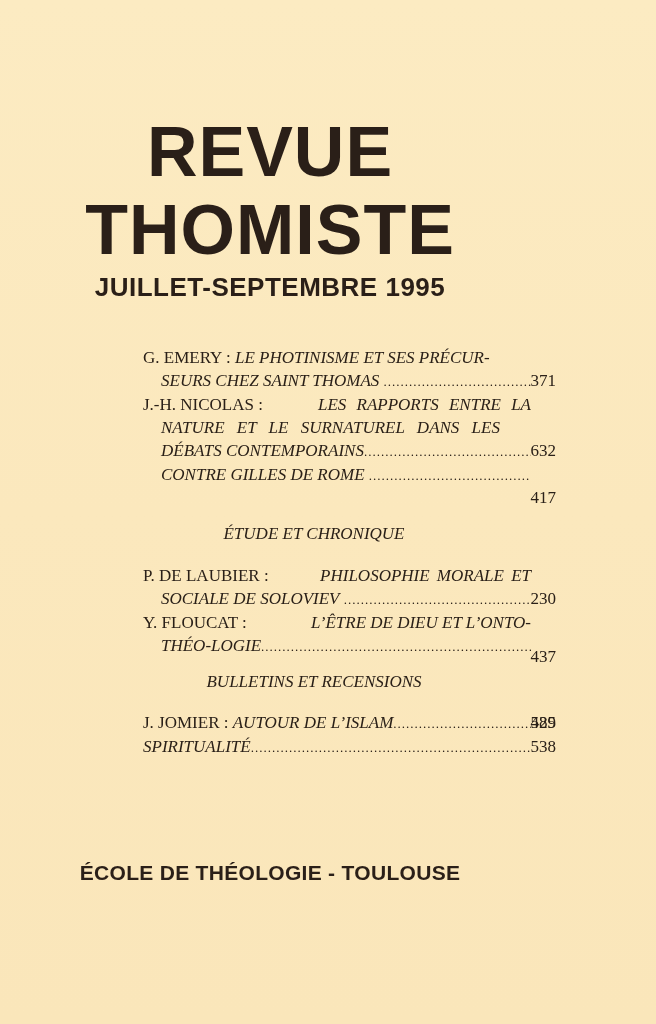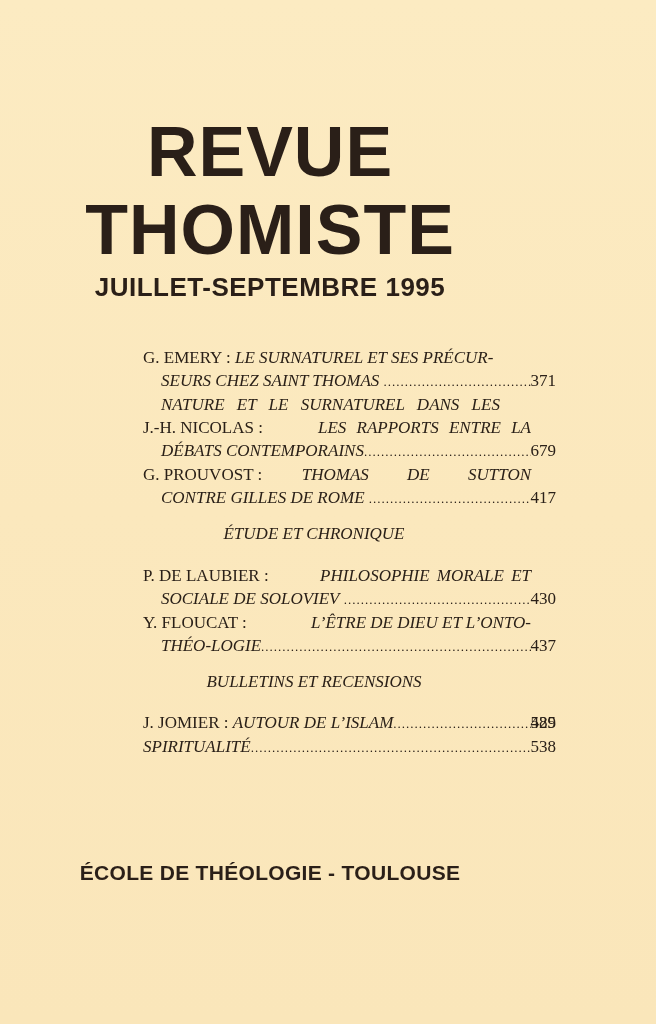--- a/index.html
+++ b/index.html
@@ -42,69 +42,65 @@
 <body>
 
 <div class="cover"></div>
 
 <div class="title t1">REVUE</div>
 <div class="title t2">THOMISTE</div>
 <div class="title date">JUILLET-SEPTEMBRE 1995</div>
 
 <div class="toc" style="top:346px;">
   <div class="entry">
-    <div class="line"><span>G. EMERY :</span>&nbsp;<span class="it">LE SURNATUREL ET SES PRÉCUR-</span></div>
+    <div class="line"><span>G. EMERY :</span>&nbsp;<span class="it">LE PHOTINISME ET SES PRÉCUR-</span></div>
     <div class="line cont"><span class="it">SEURS CHEZ SAINT THOMAS</span>&nbsp;<span class="dots"></span></div>
     <span class="page" style="top:23px;">371</span>
   </div>
   <div class="entry">
-    <div class="line cont">
-        <span class="it" style="word-spacing:8px;">NATURE ET LE SURNATUREL DANS LES</span>
-      </div>
     <div class="line just">
         <span>J.-H. NICOLAS :</span>
         <span class="it" style="word-spacing:6px;">LES RAPPORTS ENTRE LA</span>
       </div>
     <div class="line cont">
+        <span class="it" style="word-spacing:8px;">NATURE ET LE SURNATUREL DANS LES</span>
+      </div>
+    <div class="line cont">
         <span class="it">DÉBATS CONTEMPORAINS</span>
         <span class="dots"></span>
       </div>
-    <span class="page" style="top:46px;">679</span>
+    <span class="page" style="top:46px;">632</span>
   </div>
   <div class="entry">
-    <div class="line just">
-        <span>G. PROUVOST :</span>
-        <span class="it" style="word-spacing:34px;">THOMAS DE SUTTON</span>
-      </div>
     <div class="line cont"><span class="it">CONTRE GILLES DE ROME</span>&nbsp;<span class="dots"></span></div>
     <span class="page" style="top:23px;">417</span>
   </div>
 </div>
 
 <div class="section" style="top:524px;">ÉTUDE ET CHRONIQUE</div>
 
 <div class="toc" style="top:564px;">
   <div class="entry">
     <div class="line just">
         <span>P. DE LAUBIER :</span>
         <span class="it" style="word-spacing:3px;text-align:center;">PHILOSOPHIE MORALE ET</span>
       </div>
     <div class="line cont"><span class="it">SOCIALE DE SOLOVIEV</span>&nbsp;<span class="dots"></span></div>
-    <span class="page" style="top:23px;">430</span>
+    <span class="page" style="top:23px;">230</span>
   </div>
   <div class="entry">
     <div class="line just">
         <span>Y. FLOUCAT :</span>
         <span class="it">L’ÊTRE DE DIEU ET L’ONTO-</span>
       </div>
     <div class="line cont">
         <span class="it">THÉO-LOGIE</span>
         <span class="dots"></span>
       </div>
-    <span class="page" style="top:23px;">437</span>
+    <span class="page" style="top:34px;">437</span>
   </div>
 </div>
 
 <div class="section" style="top:672px;">BULLETINS ET RECENSIONS</div>
 
 <div class="toc" style="top:711px;">
   <div class="entry">
     <span class="page" style="top:0;">485</span>
   </div>
   <div class="entry">

